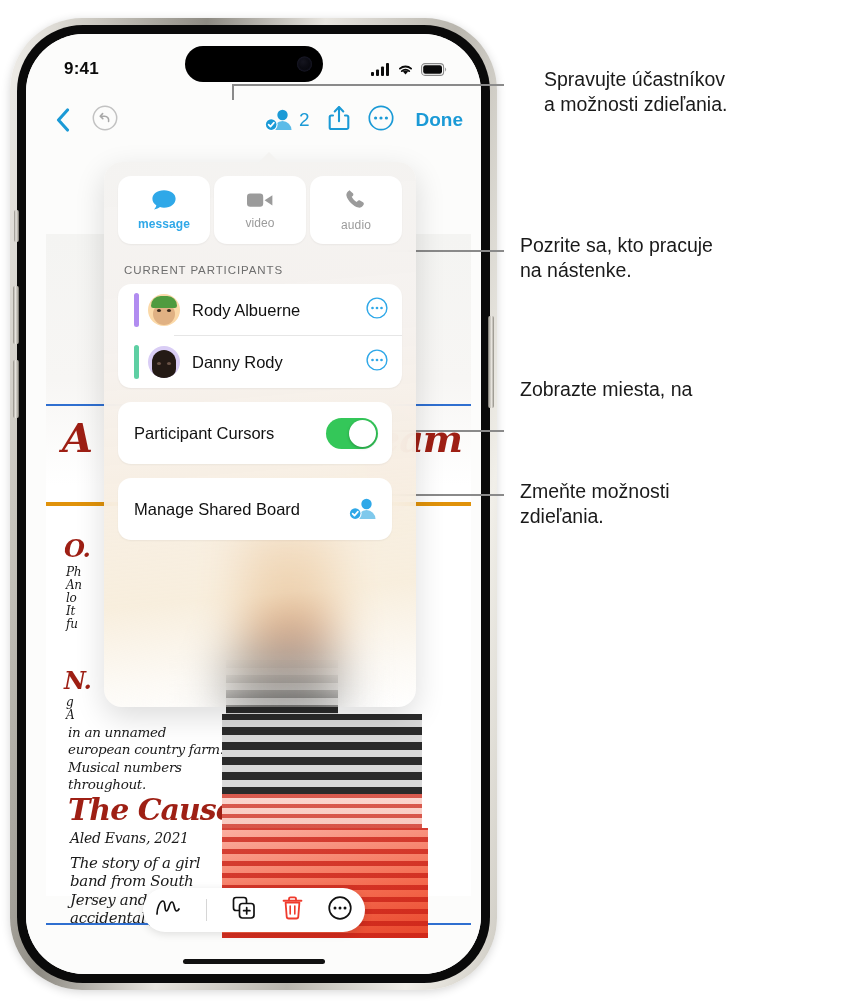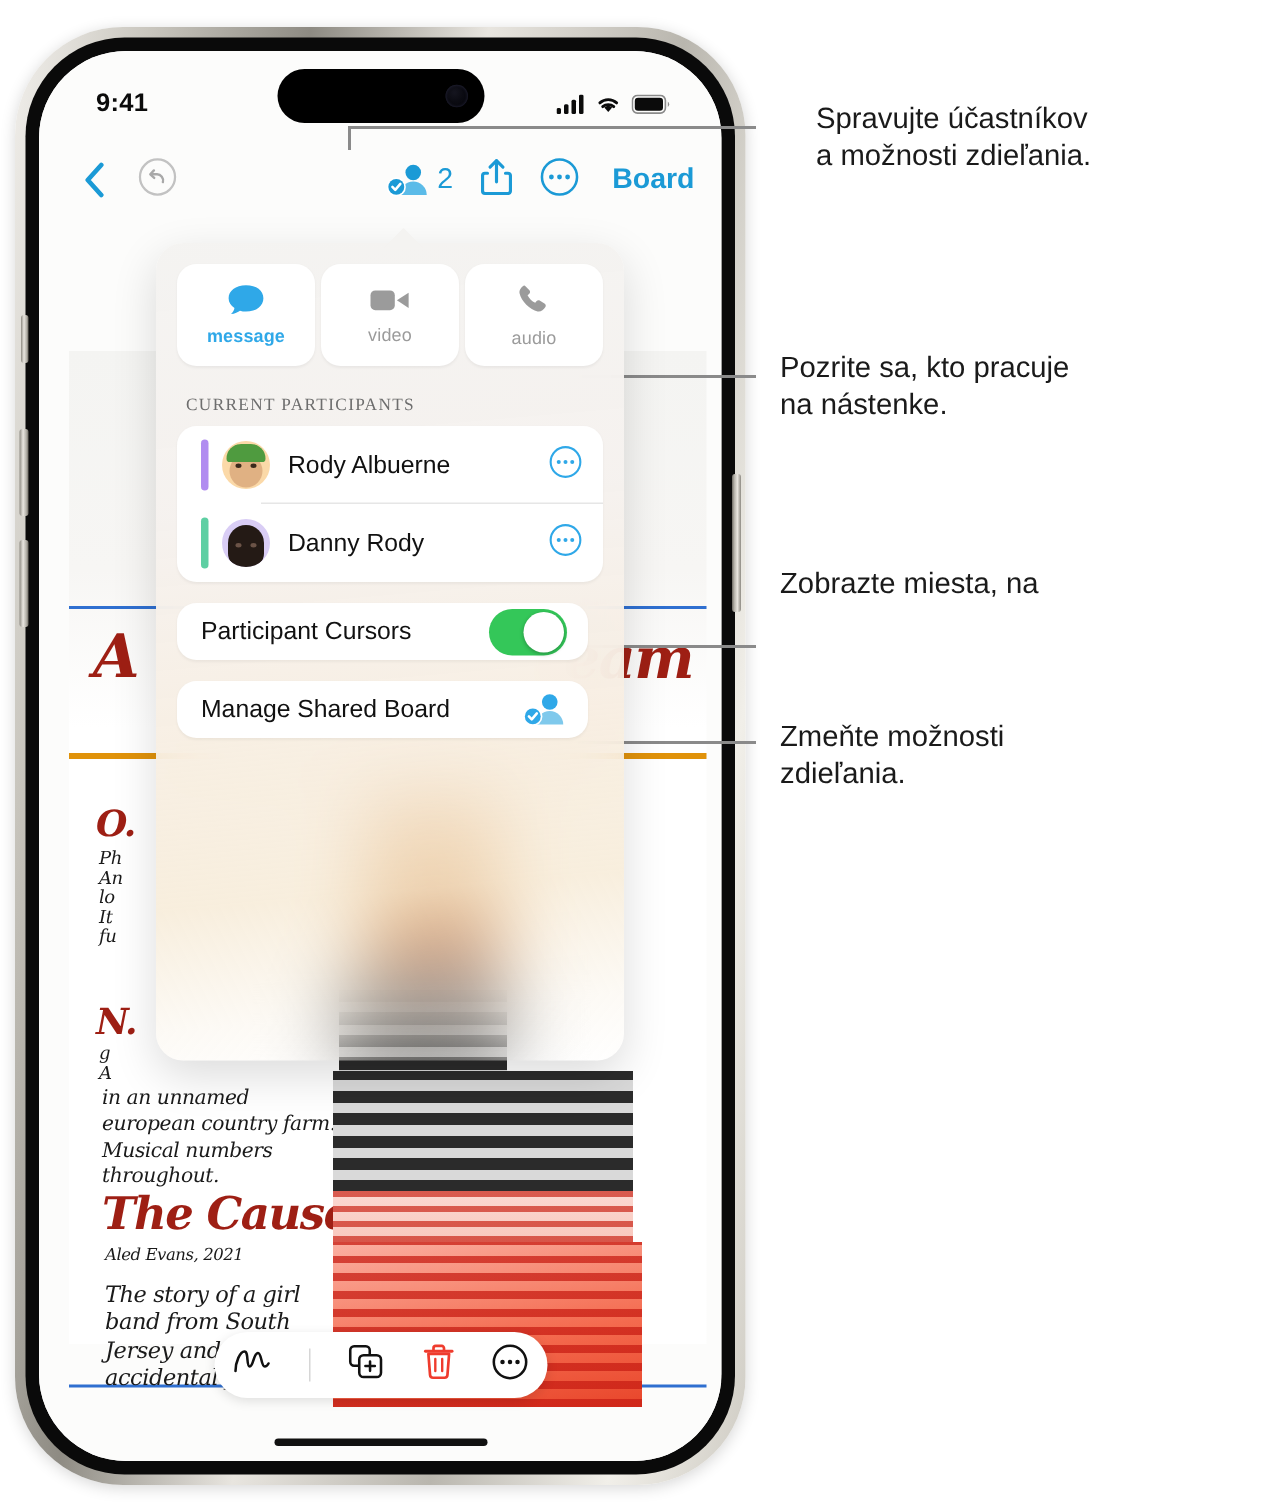--- a/index.html
+++ b/index.html
@@ -146,39 +146,39 @@
     flex: 1; height: 68px; background: #ffffff; border-radius: 13px;
     display: flex; flex-direction: column; align-items: center; justify-content: center; gap: 6px;
     box-shadow: 0 1px 2px rgba(0,0,0,.05);
   }
   .quick-label { font-size: 12px; letter-spacing: .1px; }
   .quick-label.active { color: #2fa8e8; font-weight: bold; }
   .quick-label.dim { color: #9b9b9b; }
 
   .section-head {
     padding: 20px 0 8px 20px; font-size: 11.5px; letter-spacing: .9px;
-    color: #6e6e6e; text-transform: uppercase; font-family: Liberation Serif, serif;
+    color: #6e6e6e; text-transform: uppercase;
   }
   .card {
     margin: 0 14px; background: #fff; border-radius: 13px; overflow: hidden;
     box-shadow: 0 1px 2px rgba(0,0,0,.05);
   }
   .p-row { position: relative; display: flex; align-items: center; height: 52px; padding-left: 16px; }
   .p-bar { width: 5px; height: 34px; border-radius: 3px; flex: none; }
   .avatar {
     width: 32px; height: 32px; border-radius: 50%; margin-left: 9px; flex: none;
     position: relative; overflow: hidden;
   }
   .p-name { margin-left: 12px; font-size: 16.5px; color: #111; flex: 1; }
   .p-more { margin-right: 14px; }
   .p-div { position: absolute; left: 56px; right: 0; bottom: 0; height: 1px; background: #e6e6e6; }
 
   .row-card {
     margin: 14px 24px 0 14px; background: #fff; border-radius: 13px;
-    height: 38px; display: flex; align-items: center; padding: 0 14px 0 16px;
+    height: 62px; display: flex; align-items: center; padding: 0 14px 0 16px;
     box-shadow: 0 1px 2px rgba(0,0,0,.05);
   }
   .row-label { flex: 1; font-size: 16.5px; color: #111; }
   .toggle {
     width: 52px; height: 31px; border-radius: 16px; background: #34c759; position: relative;
   }
   .toggle .knob {
     position: absolute; right: 2px; top: 2px; width: 27px; height: 27px;
     border-radius: 50%; background: #fff; box-shadow: 0 1px 3px rgba(0,0,0,.28);
   }
@@ -229,21 +229,21 @@
 
             <div class="script" style="position:absolute; left:18px; top:300px; font-size:24px;">O.</div>
             <div class="hand" style="position:absolute; left:20px; top:332px; font-size:12px; width:28px;">Ph<br>An<br>lo<br>It<br>fu</div>
 
             <div class="script" style="position:absolute; left:18px; top:432px; font-size:24px;">N.</div>
             <div class="hand" style="position:absolute; left:20px; top:462px; font-size:12px; width:28px;">g<br>A</div>
 
             <div class="hand" style="position:absolute; left:22px; top:490px; width:160px; font-size:13.5px; line-height:1.28;">in an unnamed european country farm. Musical numbers throughout.</div>
 
             <div class="script" style="position:absolute; left:22px; top:558px; font-size:30px;">The Causes</div>
-            <div class="hand" style="position:absolute; left:24px; top:597px; font-size:11px;">Aled Evans, 2021</div>
+            <div class="hand" style="position:absolute; left:24px; top:597px; font-size:14px;">Aled Evans, 2021</div>
             <div class="hand" style="position:absolute; left:24px; top:620px; width:158px; font-size:15px; line-height:1.22;">The story of a girl band from South Jersey and their accidental first tour.</div>
 
             <div class="thumb ill-orange" style="left:196px; top:290px; width:92px; height:120px;">
               <div class="silh" style="left:18px; width:22px; height:30px;"></div>
               <div class="silh" style="left:48px; width:28px; height:40px;"></div>
             </div>
             <div class="thumb ill-gray" style="left:180px; top:412px; width:112px; height:112px;"></div>
             <div class="thumb ill-gray" style="left:176px; top:480px; width:200px; height:96px;"></div>
             <div class="thumb ill-pink" style="left:176px; top:560px; width:200px; height:34px;"></div>
             <div class="thumb ill-red" style="left:176px; top:594px; width:206px; height:110px;"></div>
@@ -309,21 +309,21 @@
             </div>
             <div>
               <svg width="26" height="26" viewBox="0 0 26 26">
                 <circle cx="13" cy="13" r="11.7" fill="none" stroke="#1b9ad6" stroke-width="1.7"></circle>
                 <circle cx="7.6" cy="13" r="1.6" fill="#1b9ad6"></circle>
                 <circle cx="13" cy="13" r="1.6" fill="#1b9ad6"></circle>
                 <circle cx="18.4" cy="13" r="1.6" fill="#1b9ad6"></circle>
               </svg>
             </div>
           </div>
-          <div class="done-btn">Board</div>
+          <div class="done-btn">Done</div>
         </div>
 
         <div class="pop-arrow" style="left:230px; top:118px;"></div>
         <div class="popover">
 
           <div class="quick-row">
             <div class="quick-tile">
               <svg width="26" height="22" viewBox="0 0 26 22">
                 <path d="M13 1.2 C6 1.2 1.4 5 1.4 9.8 c0 2.7 1.5 5 3.9 6.5 -.2 1.6 -1.1 3 -2.3 4.1 2.6 -.3 4.7 -1.3 6 -2.3 1.2 .4 2.6 .6 4 .6 7 0 11.6 -3.8 11.6 -8.9 S20 1.2 13 1.2 Z" fill="#2fa8e8"></path>
               </svg>

